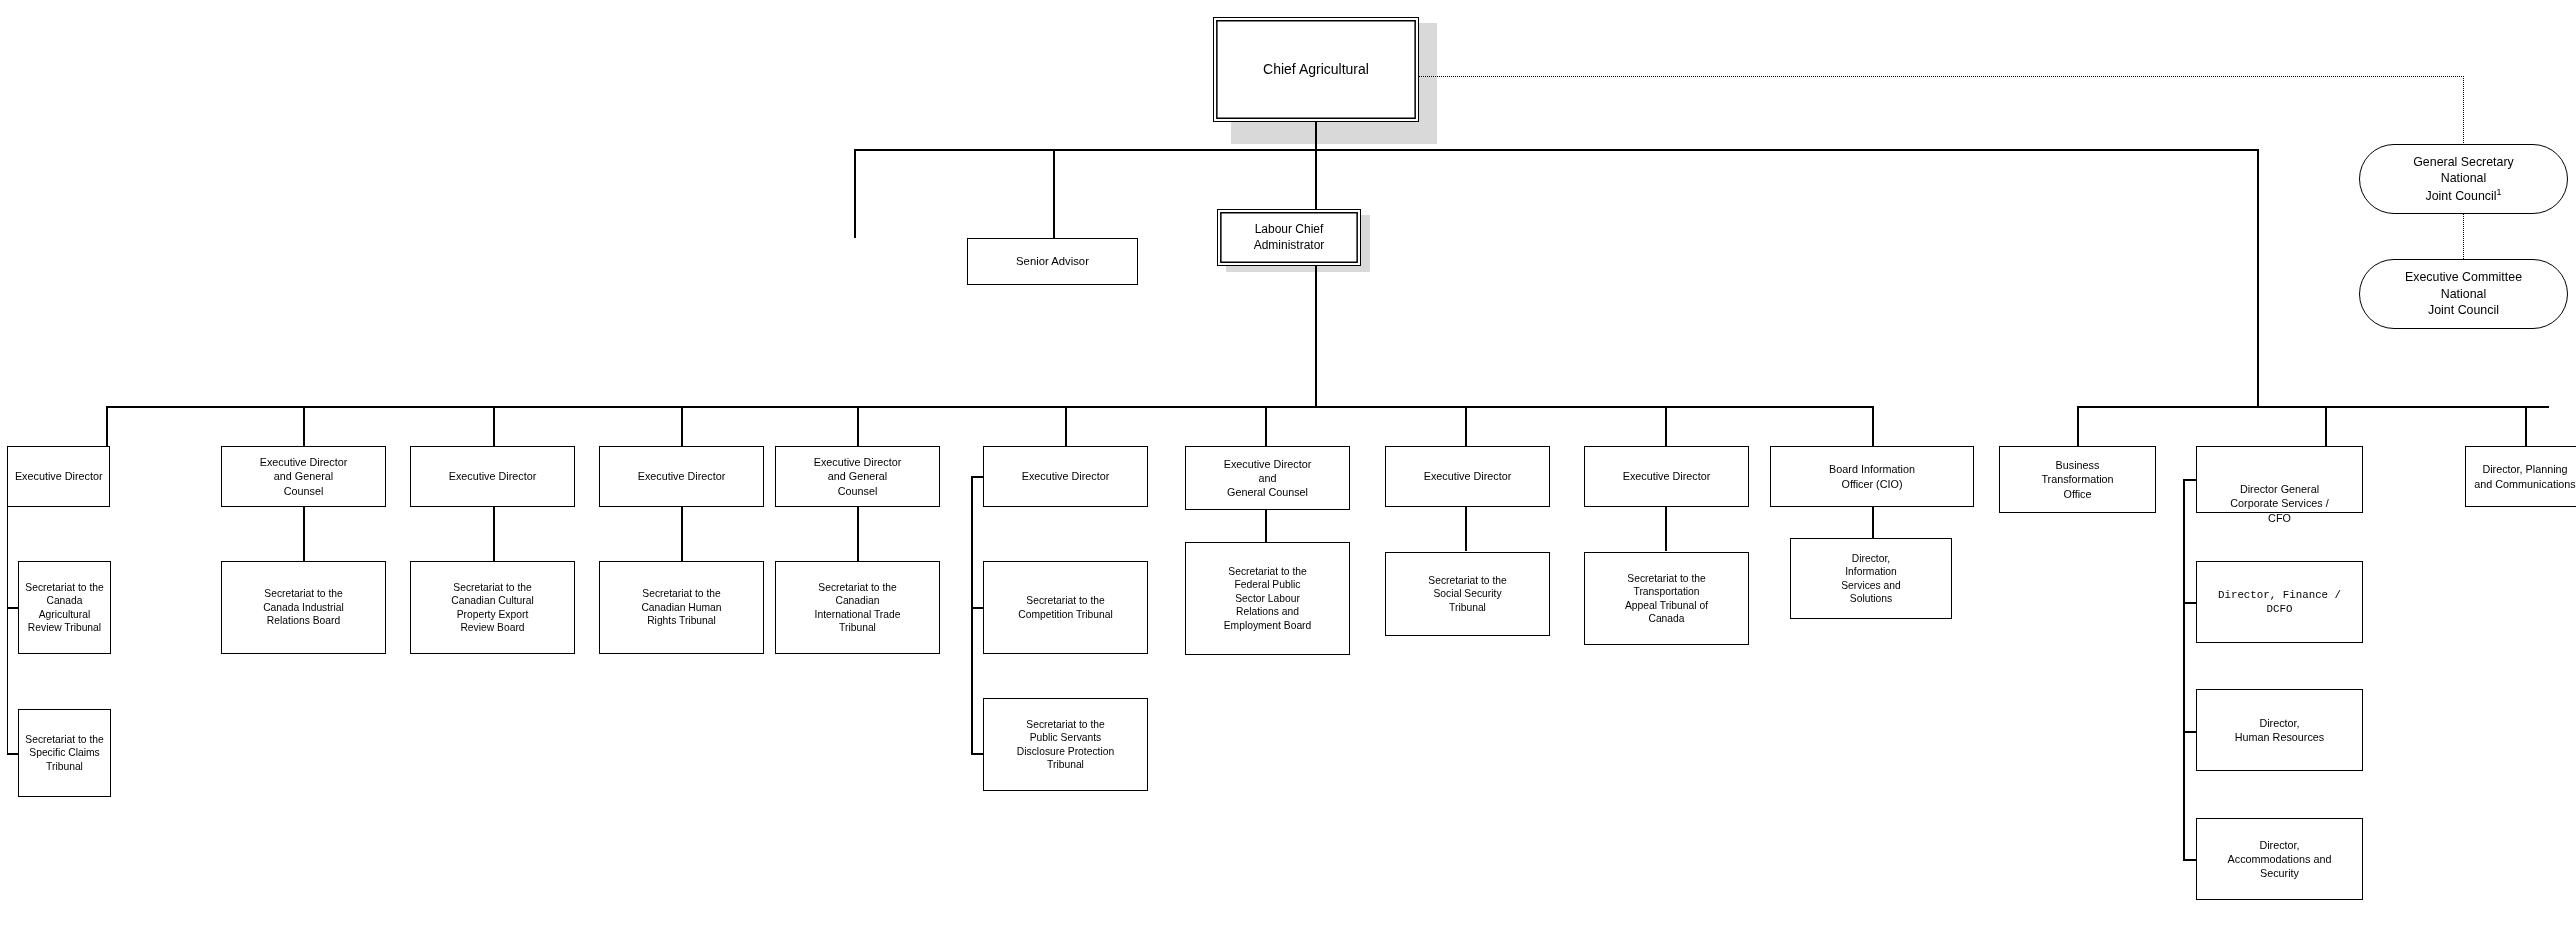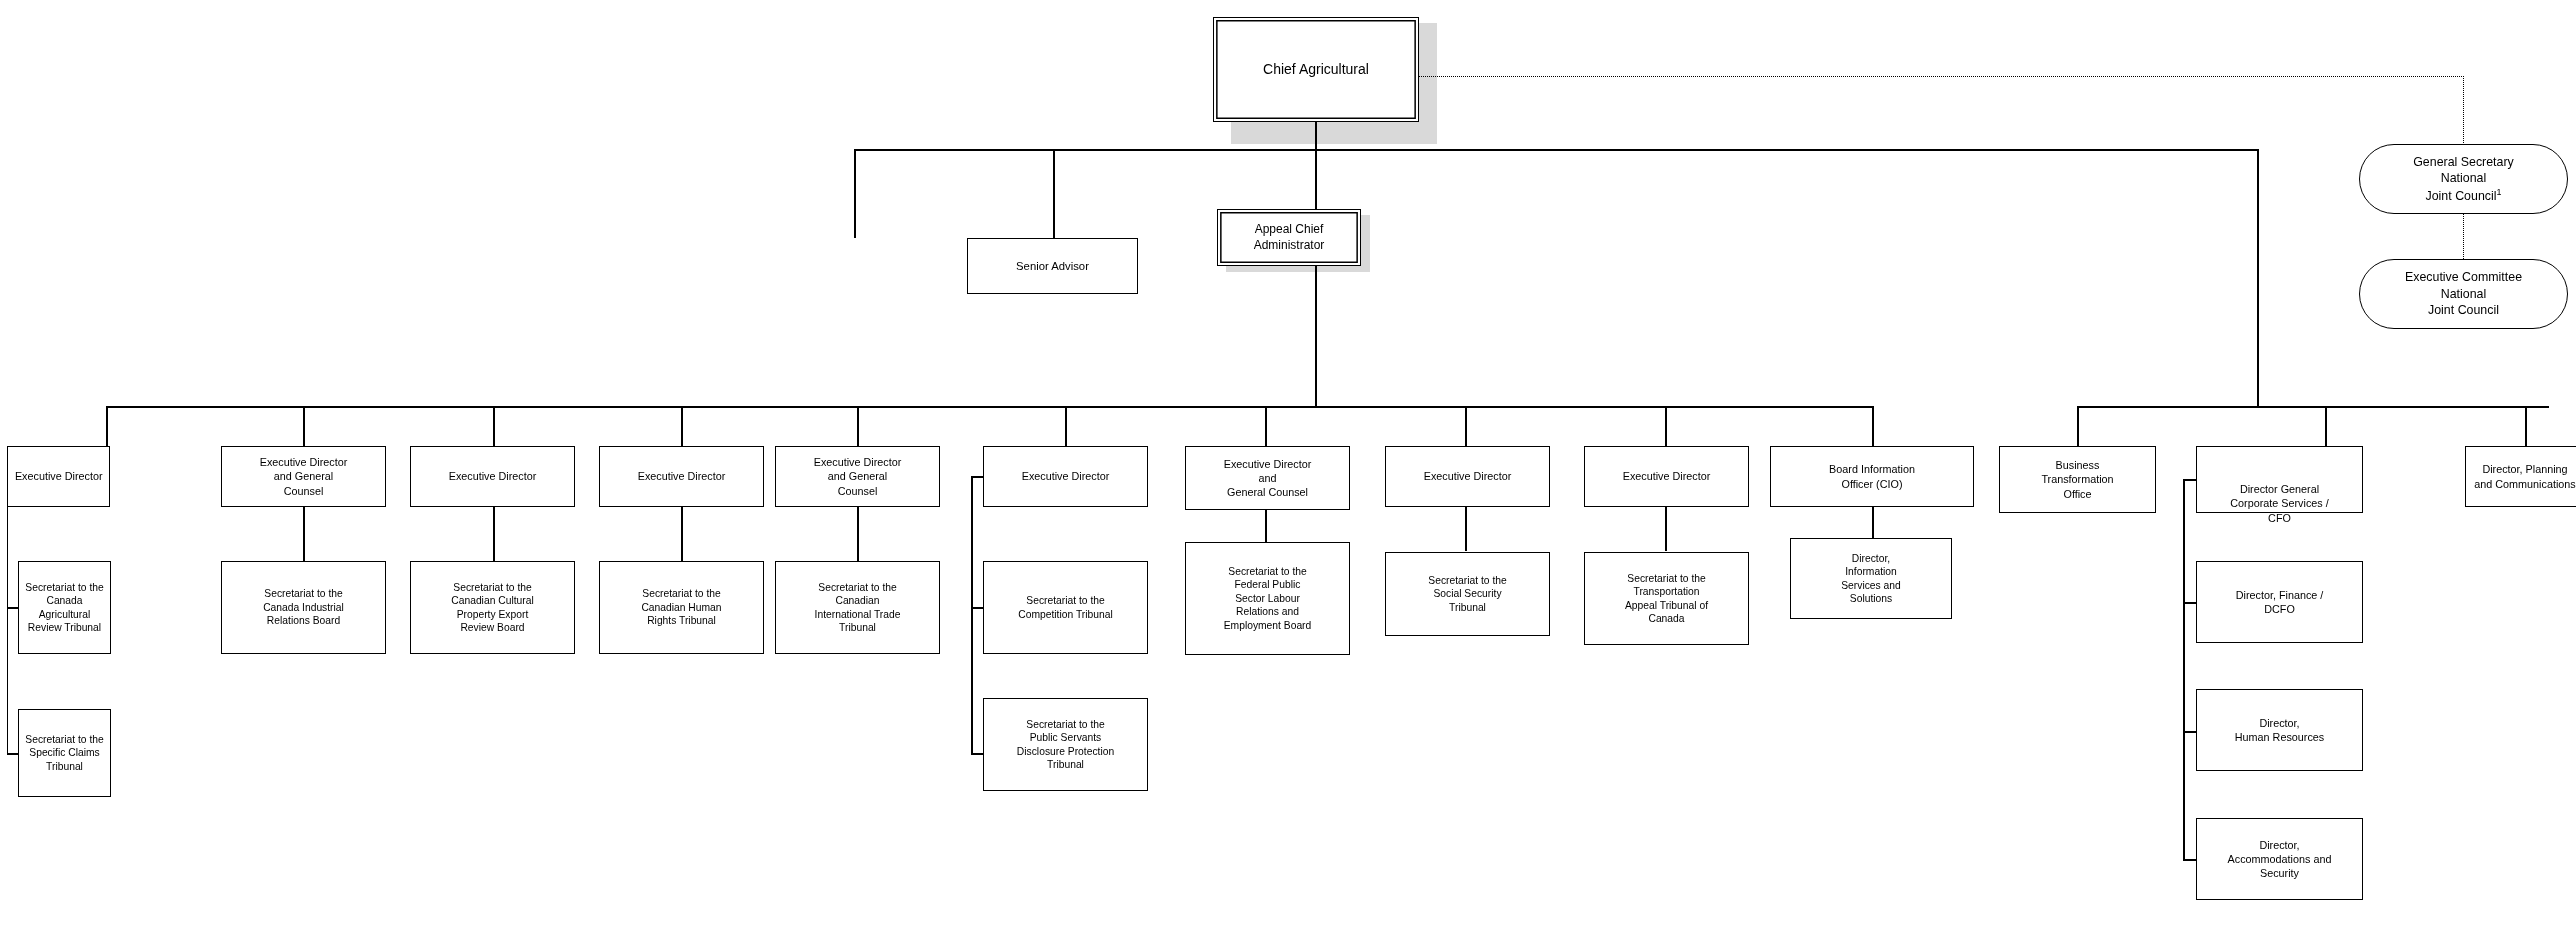--- a/index.html
+++ b/index.html
@@ -106,28 +106,28 @@
   <div class="ln vline" style="left:1315px; top:122px; height:28px;"></div>
 
   <div class="ln hline" style="left:854px; top:149px; width:1403px;"></div>
 
   <div class="ln vline" style="left:854px; top:149px; height:89px;"></div>
   <div class="ln vline" style="left:1053px; top:149px; height:89px;"></div>
   <div class="ln vline" style="left:1315px; top:149px; height:60px;"></div>
   <div class="ln vline" style="left:2257px; top:149px; height:257px;"></div>
 
 
-  <div class="node" style="left:967px; top:238px; width:171px; height:56px; font-size:11.3px;">
+  <div class="node" style="left:967px; top:238px; width:171px; height:47px; font-size:11.3px;">
     <span style="white-space: pre-line;">Senior Advisor</span>
   </div>
 
   <div class="shadow" style="left:1226px; top:215px; width:144px; height:57px;"></div>
 
   <div class="node double" style="left:1217px; top:209px; width:144px; height:57px; font-size:12px;">
-    <span style="white-space: pre-line;">Appeal Chief
+    <span style="white-space: pre-line;">Labour Chief
 Administrator</span>
   </div>
 
   <div class="ln vline" style="left:1315px; top:266px; height:140px;"></div>
 
   <div class="ln hline" style="left:106px; top:406px; width:1767px;"></div>
 
   <div class="ln vline" style="left:106px;  top:406px; height:40px;"></div>
   <div class="ln vline" style="left:303px;  top:406px; height:40px;"></div>
   <div class="ln vline" style="left:493px;  top:406px; height:40px;"></div>
@@ -282,21 +282,21 @@
     <span style="white-space: pre-line; margin-top: 48px;">Director General
 Corporate Services /
 CFO</span>
   </div>
   <div class="ln vline" style="left:2183px; top:479px; height:381px;"></div>
   <div class="ln hline" style="left:2183px; top:479px; width:14px;"></div>
   <div class="ln hline" style="left:2183px; top:602px; width:14px;"></div>
   <div class="ln hline" style="left:2183px; top:731px; width:14px;"></div>
   <div class="ln hline" style="left:2183px; top:859px; width:14px;"></div>
   <div class="node" style="left:2196px; top:561px; width:167px; height:82px; font-size:10.8px;">
-    <span style="white-space: pre-line;">Director, Finance /
+    <span style="white-space: pre-line; font-family: Liberation Mono, monospace;">Director, Finance /
 DCFO</span>
   </div>
   <div class="node" style="left:2196px; top:689px; width:167px; height:82px; font-size:10.8px;">
     <span style="white-space: pre-line;">Director,
 Human Resources</span>
   </div>
   <div class="node" style="left:2196px; top:818px; width:167px; height:82px; font-size:10.8px;">
     <span style="white-space: pre-line;">Director,
 Accommodations and
 Security</span>

